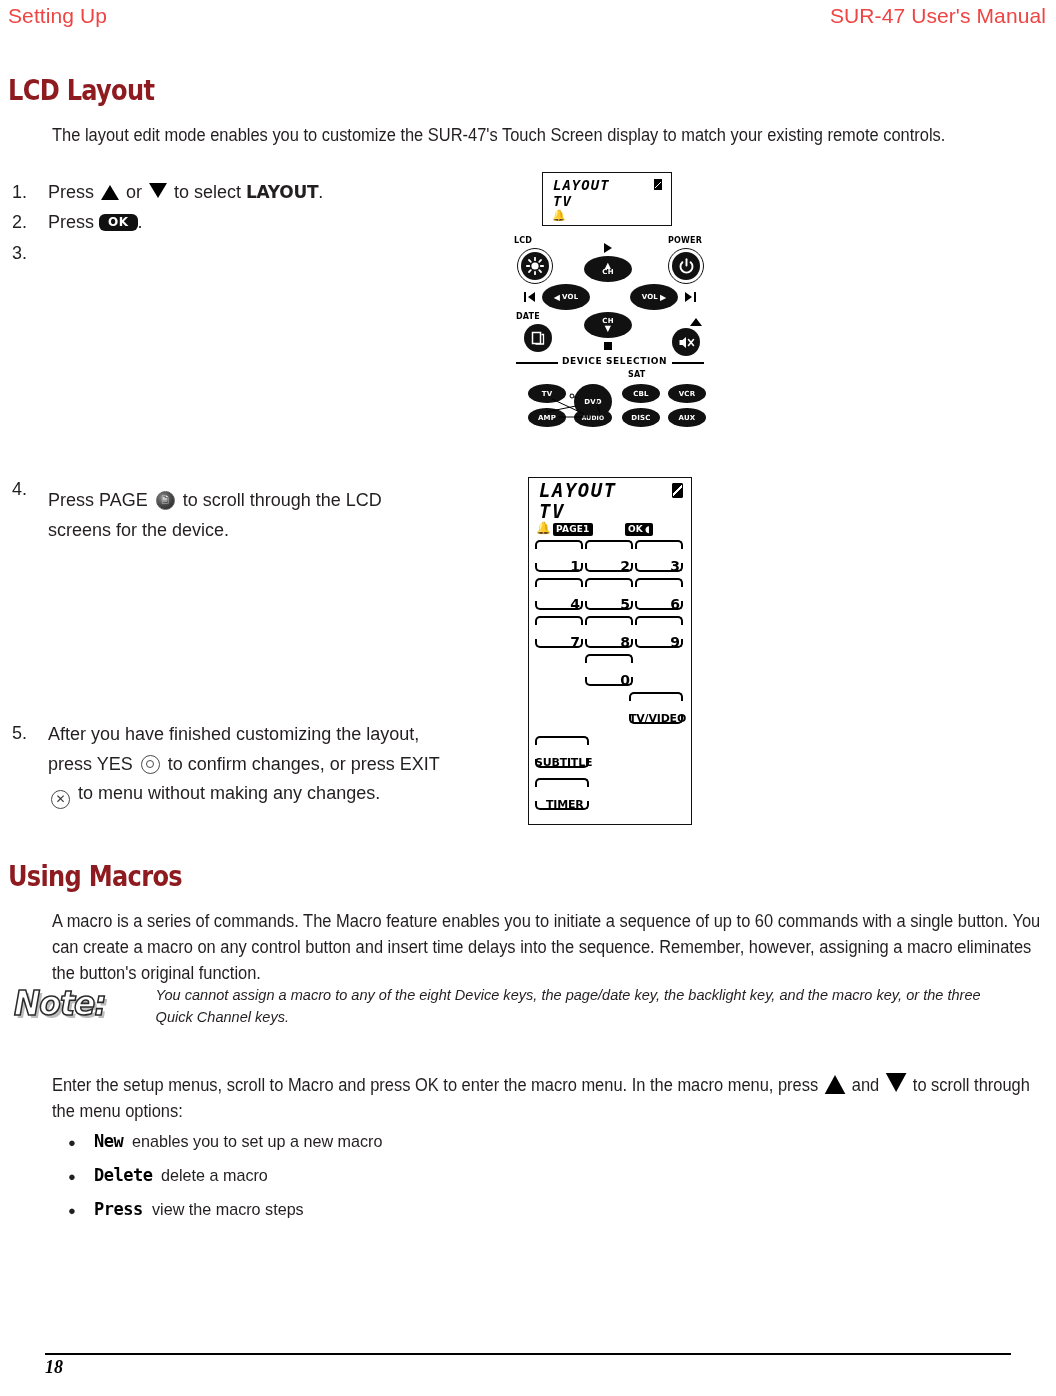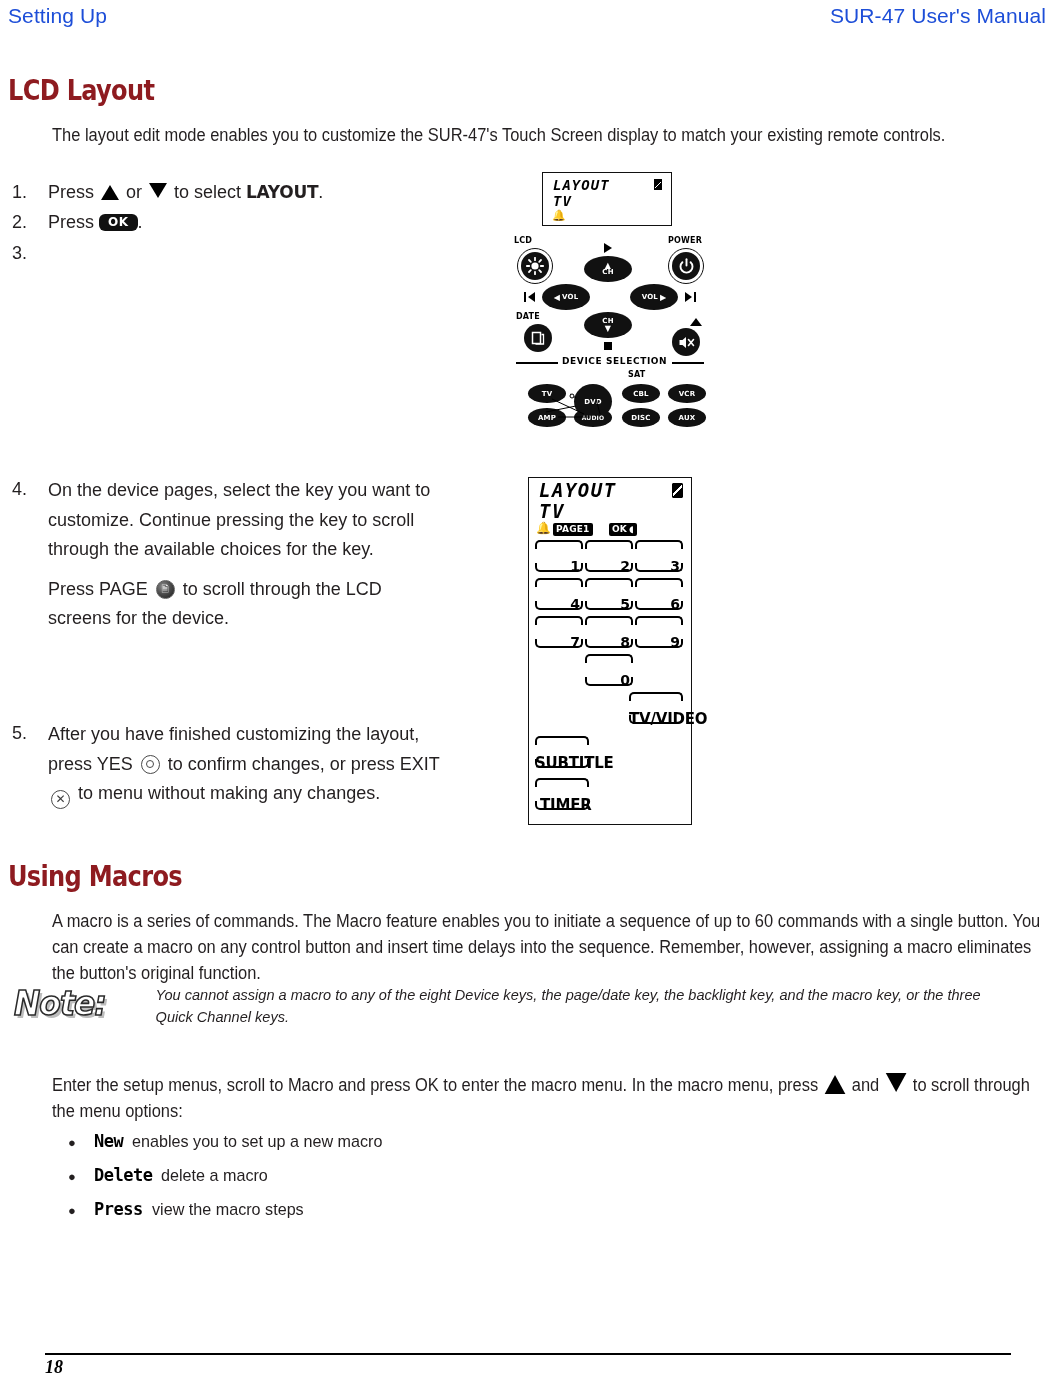--- a/index.html
+++ b/index.html
@@ -25,21 +25,21 @@
     right: 10px;
     height: 30px;
     display: flex;
     justify-content: space-between;
     align-items: flex-start;
   }
   .page-header .hdr-text {
     font-size: 21px;
     font-weight: 400;
     letter-spacing: 0.1px;
-    color: #1d4ed8;
+    color: #ef4444;
     white-space: nowrap;
   }
 
   
   .h1-red {
     position: absolute;
     left: 8px;
     font-family: "DejaVu Sans", sans-serif;
     font-weight: bold;
     font-size: 28px;
@@ -406,21 +406,21 @@
     font-family: "DejaVu Sans", sans-serif;
     font-weight: bold;
     font-size: 14px;
     line-height: 14px;
     color: #000;
   }
   .lp-key.txt .key-label {
     left: 0; right: 8px;
     bottom: 0px;
     text-align: center;
-    font-size: 15px;
+    font-size: 11px;
     line-height: 10px;
     letter-spacing: -0.2px;
   }
 
   
   #note-block {
     position: absolute;
     left: 14px;
     top: 978px;
     width: 1020px;
@@ -651,42 +651,41 @@
 
   <svg width="196" height="192" style="position:absolute;left:0;top:0;pointer-events:none;" aria-hidden="true">
     <path d="M40 163 L72 178 M58 158 L64 162 M84 163 L88 178 M34 176 L64 170 M46 181 L78 181" stroke="#000" stroke-width="1" fill="none"></path>
     <circle cx="60" cy="160" r="2" fill="#fff" stroke="#000" stroke-width="1"></circle>
   </svg>
 </div>
 
 <div class="step-row" id="step-4">
   <div class="step-num">4.</div>
   <div class="step-body">
-    <div>On the device pages, select the key you want to customize. Continue pressing the key to scroll through the available choices for the key.</div>
     <div class="sub-para">
       <span>Press PAGE </span><span class="btn-round"><span class="glyph" style="font-size:9px;line-height:16px;">🗎</span></span><span> to scroll through the LCD screens for the device.</span>
     </div>
   </div>
 </div>
 
 <div class="step-row" id="step-5">
   <div class="step-num">5.</div>
   <div class="step-body">
     <span>After you have finished customizing the layout, press YES </span><span class="btn-ring"></span><span> to confirm changes, or press EXIT </span><span class="btn-x">✕</span><span> to menu without making any changes.</span>
   </div>
 </div>
 
 <div id="lcd-layout-panel">
   <div class="lp-title">LAYOUT</div>
   <div class="lp-sub">TV</div>
   <div class="lp-batt"></div>
   <div class="lp-bell">🔔</div>
 
   <div class="lp-tag" style="left:24px; top:45px;">PAGE1</div>
-  <div class="lp-tag" style="left:80px; top:45px;">
+  <div class="lp-tag" style="left:96px; top:45px;">
     <span>OK</span><span style="margin-left:2px;">◖</span>
   </div>
 
   <div class="lp-key" style="left:6px; top:62px; width:48px; height:32px;">
     <div class="cap-top"></div>
       <div class="cap-bot"></div>
     <div class="key-label">1</div>
   </div>
   <div class="lp-key" style="left:56px; top:62px; width:48px; height:32px;">
     <div class="cap-top"></div>
@@ -745,21 +744,21 @@
 
   <div class="lp-key txt" style="left:6px; top:258px; width:54px; height:32px;">
     <div class="cap-top"></div>
       <div class="cap-bot"></div>
     <div class="key-label">SUBTITLE</div>
   </div>
 
   <div class="lp-key txt" style="left:6px; top:300px; width:54px; height:32px;">
     <div class="cap-top"></div>
       <div class="cap-bot"></div>
-    <div class="key-label" style="text-align:left; padding-left:5px;">TIMER</div>
+    <div class="key-label" style="text-align:left; padding-left:11px;">TIMER</div>
   </div>
 </div>
 
 <div class="h1-red" id="heading-using-macros">Using Macros</div>
 
 <div class="body-p" id="macro-intro-paragraph">A macro is a series of commands. The Macro feature enables you to initiate a sequence of up to 60 commands with a single button. You can create a macro on any control button and insert time delays into the sequence. Remember, however, assigning a macro eliminates the button's original function.</div>
 
 <div id="note-block">
   <div id="note-label">Note:</div>
   <div id="note-text">You cannot assign a macro to any of the eight Device keys, the page/date key, the backlight key, and the macro key, or the three Quick Channel keys.</div>

